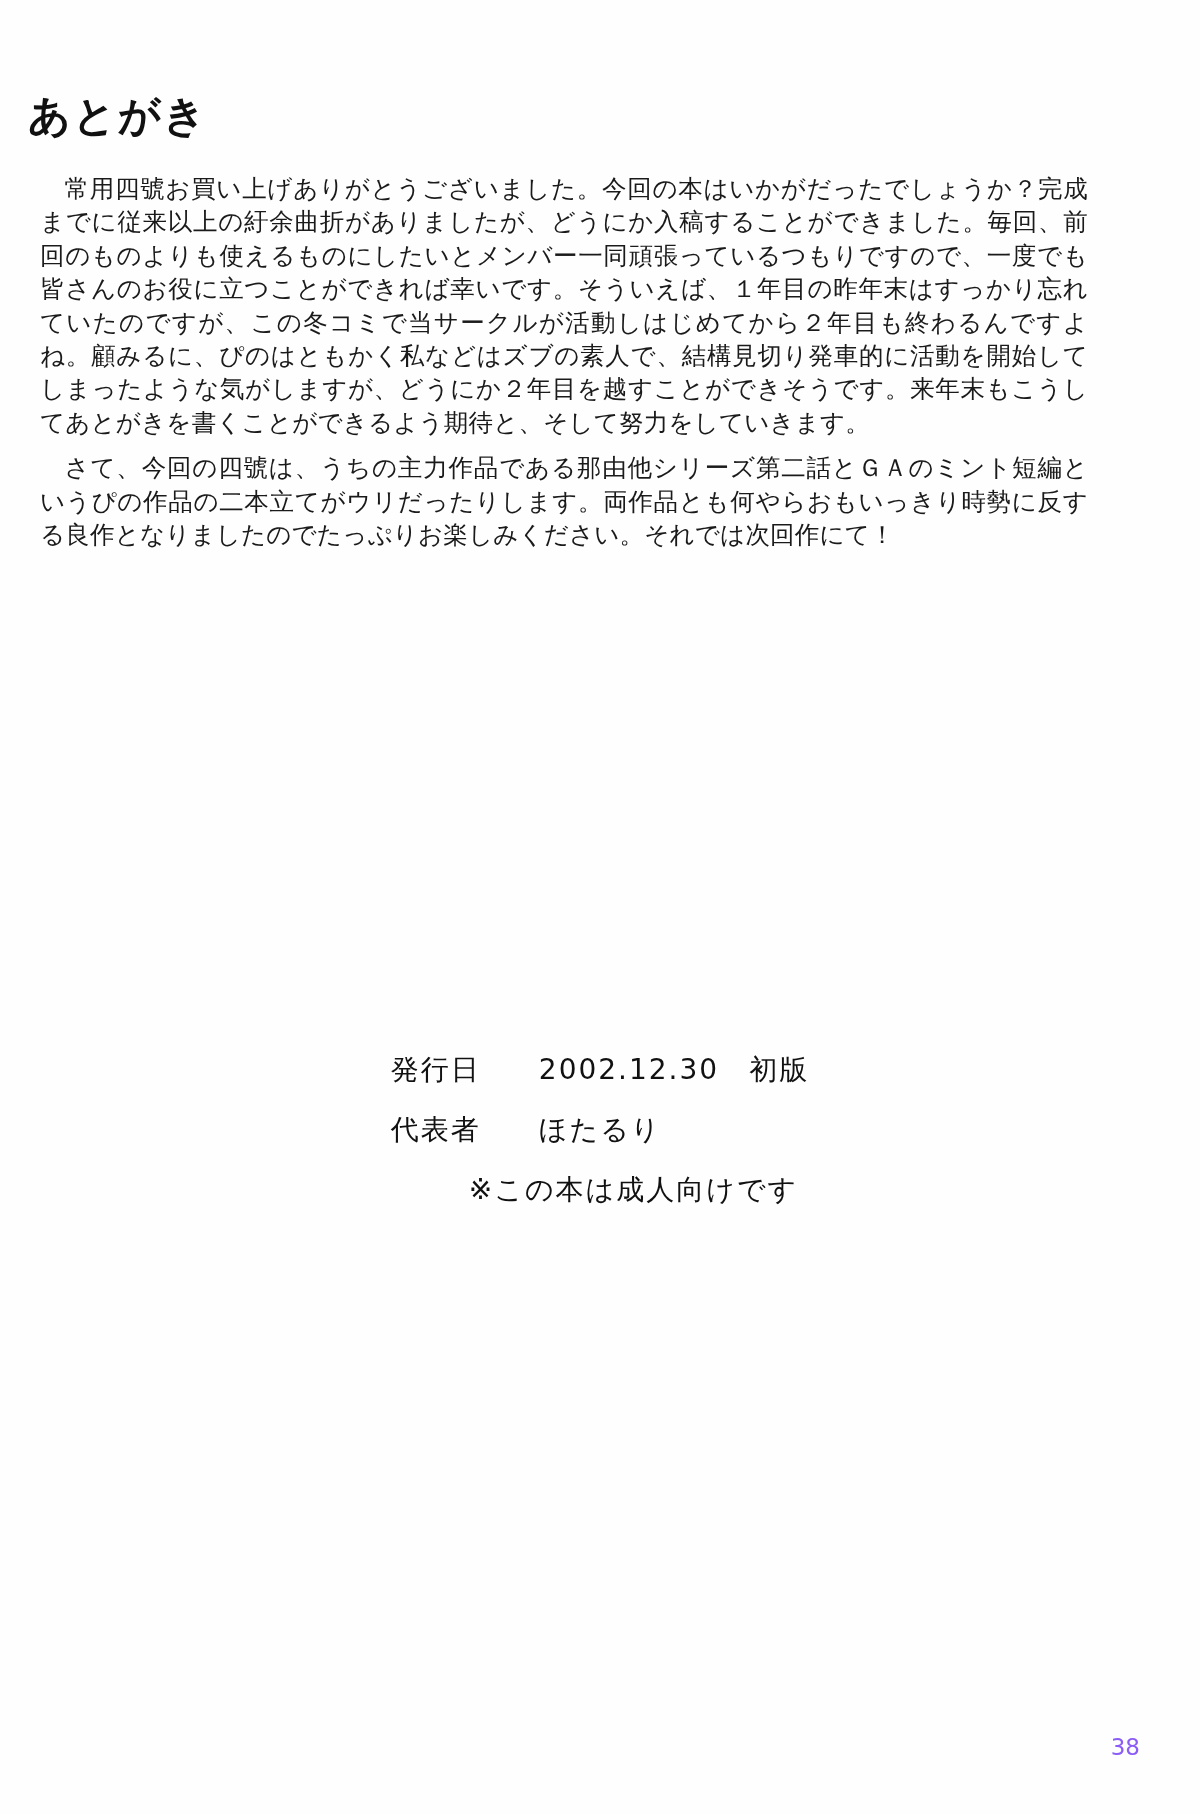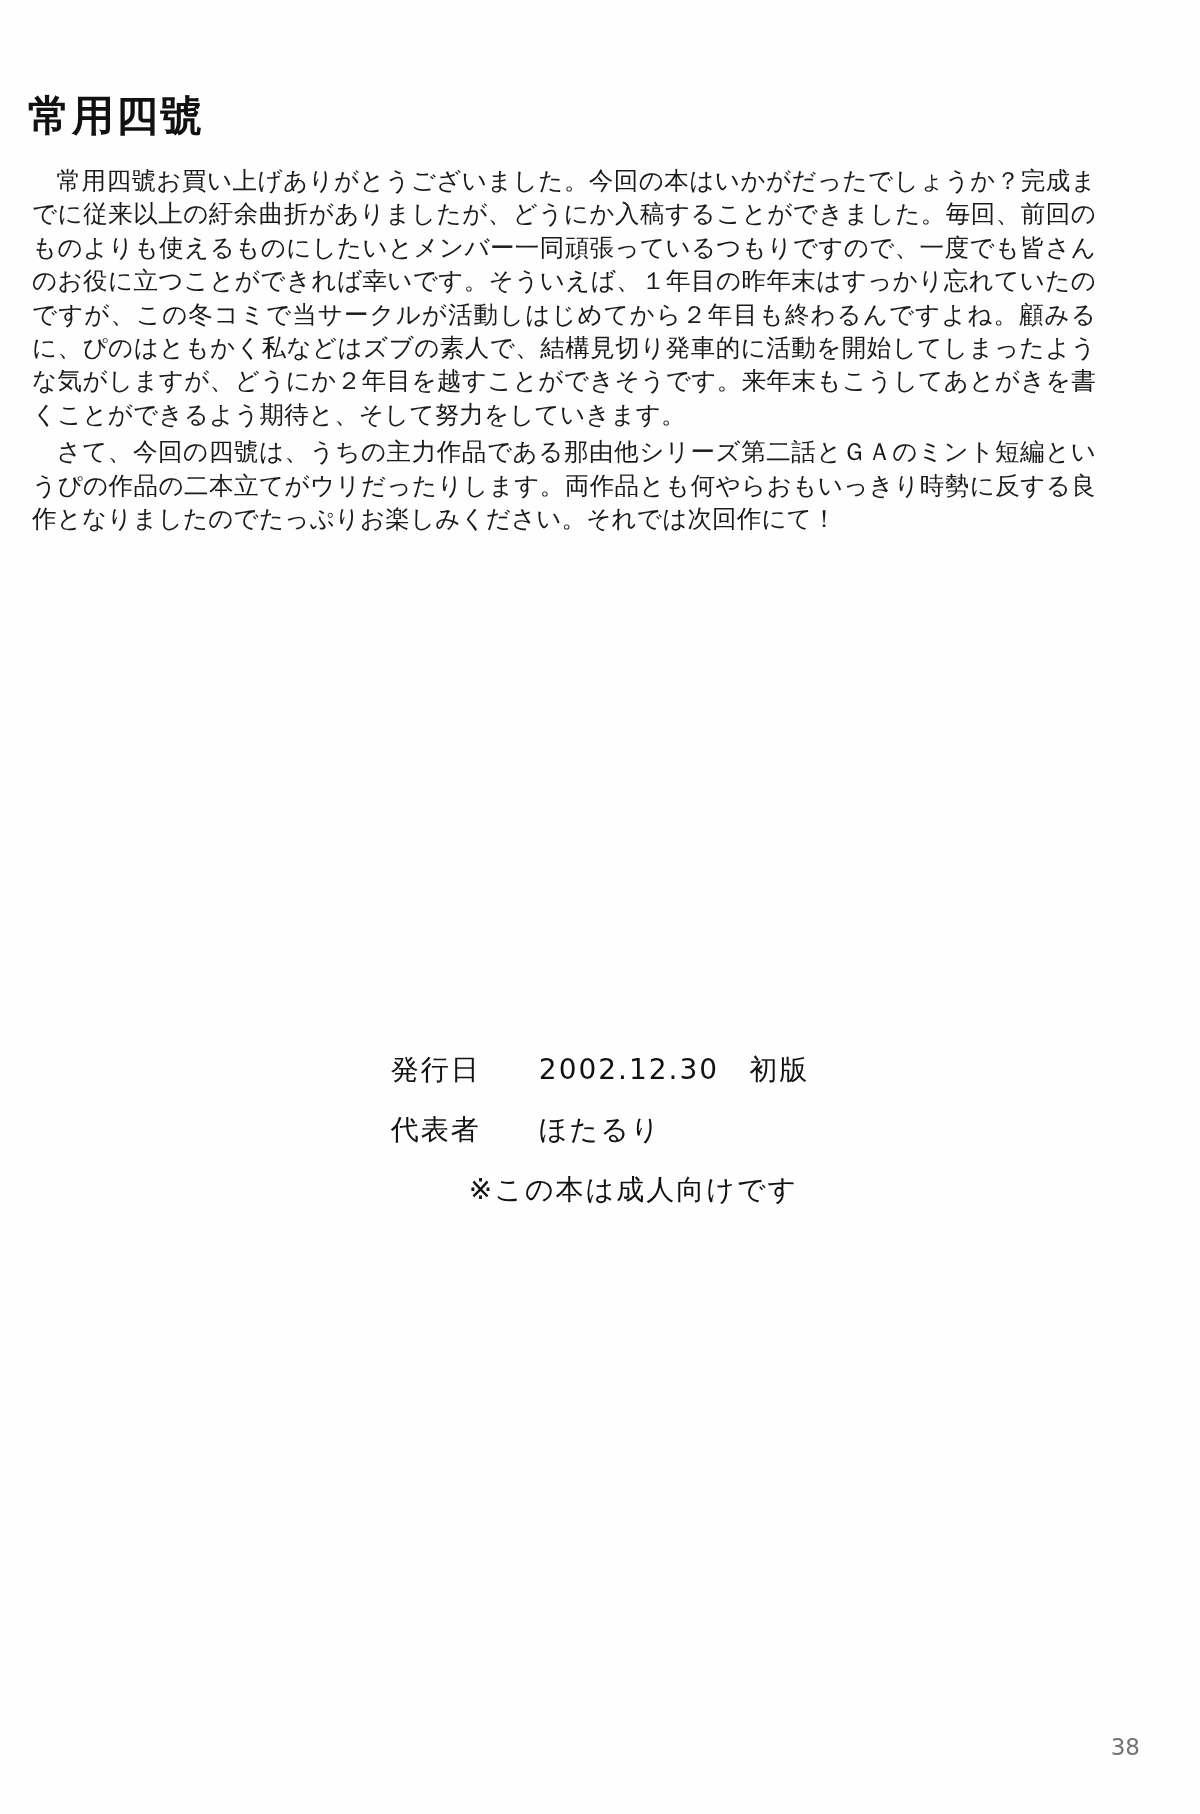--- a/index.html
+++ b/index.html
@@ -40,21 +40,21 @@
     top: 160px;
     width: 1072px;
     font-size: 24.5px;
     line-height: 33.4px;
     text-align: justify;
     text-justify: inter-character;
     color: #1a1a1a;
     letter-spacing: 0.2px;
   }
   .afterword-body p {
-    margin: 4px;
+    margin: 12px;
     text-indent: 1em;
   }
 
   
   .colophon {
     position: absolute;
     left: 0;
     top: 1000px;
     width: 1200px;
     text-align: center;
@@ -103,29 +103,29 @@
     font-family: "DejaVu Sans", "Liberation Sans", sans-serif;
   }
 
   
   .page-number {
     position: absolute;
     right: 60px;
     bottom: 54px;
     font-size: 23px;
     font-family: "DejaVu Sans", "Liberation Sans", sans-serif;
-    color: #737373;
+    color: #8b5cf6;
   }
 </style>
 </head>
 <body>
 
 <div class="page">
 
-  <div class="afterword-title">常用四號</div>
+  <div class="afterword-title">あとがき</div>
 
   <div class="afterword-body">
     <p>常用四號お買い上げありがとうございました。今回の本はいかがだったでしょうか？完成までに従来以上の紆余曲折がありましたが、どうにか入稿することができました。毎回、前回のものよりも使えるものにしたいとメンバー一同頑張っているつもりですので、一度でも皆さんのお役に立つことができれば幸いです。そういえば、１年目の昨年末はすっかり忘れていたのですが、この冬コミで当サークルが活動しはじめてから２年目も終わるんですよね。顧みるに、ぴのはともかく私などはズブの素人で、結構見切り発車的に活動を開始してしまったような気がしますが、どうにか２年目を越すことができそうです。来年末もこうしてあとがきを書くことができるよう期待と、そして努力をしていきます。</p>
     <p>さて、今回の四號は、うちの主力作品である那由他シリーズ第二話とＧＡのミント短編というぴの作品の二本立てがウリだったりします。両作品とも何やらおもいっきり時勢に反する良作となりましたのでたっぷりお楽しみください。それでは次回作にて！</p>
   </div>
 
   <div class="colophon">
 
     <div class="colophon-rows">
       <div class="col-row">

